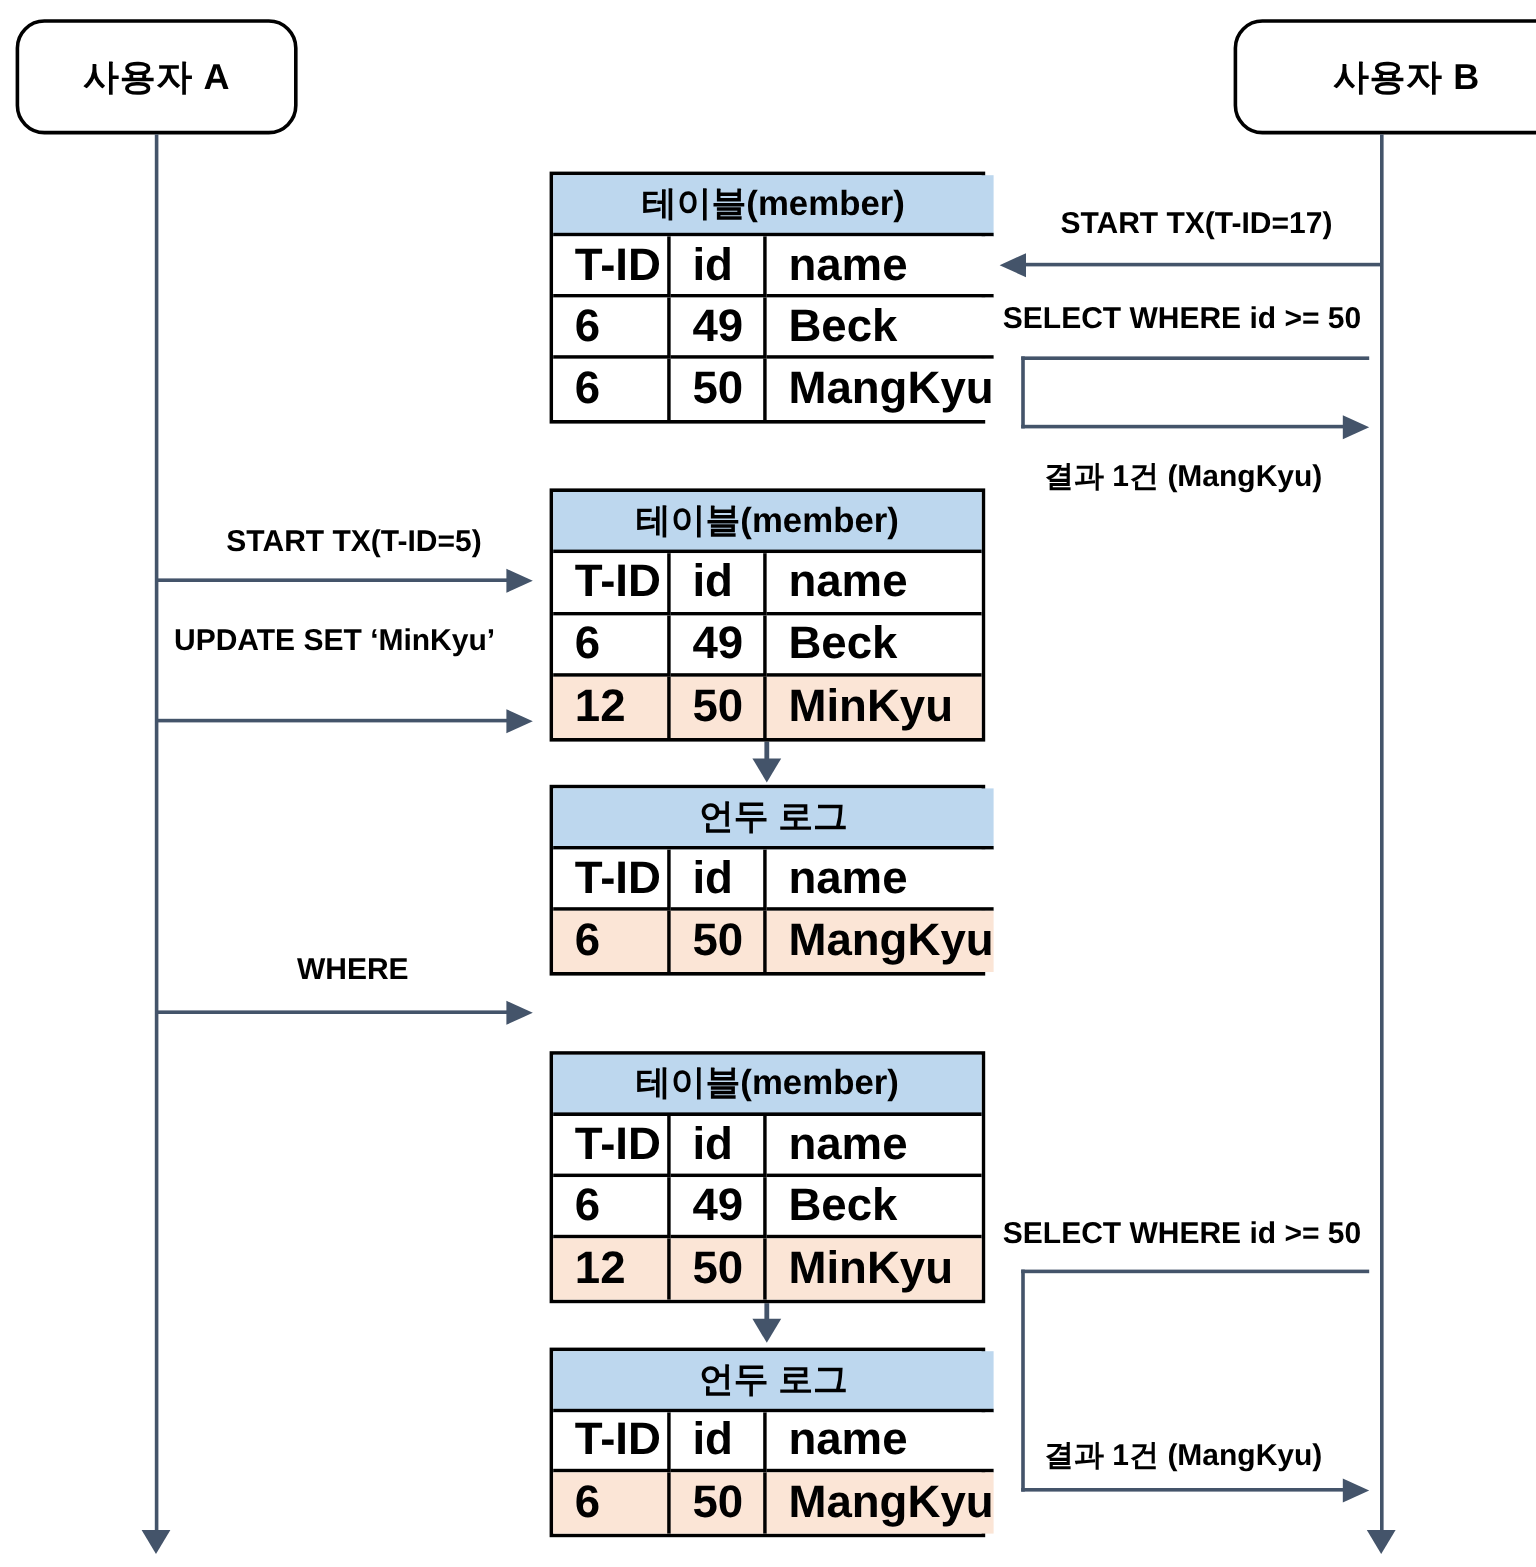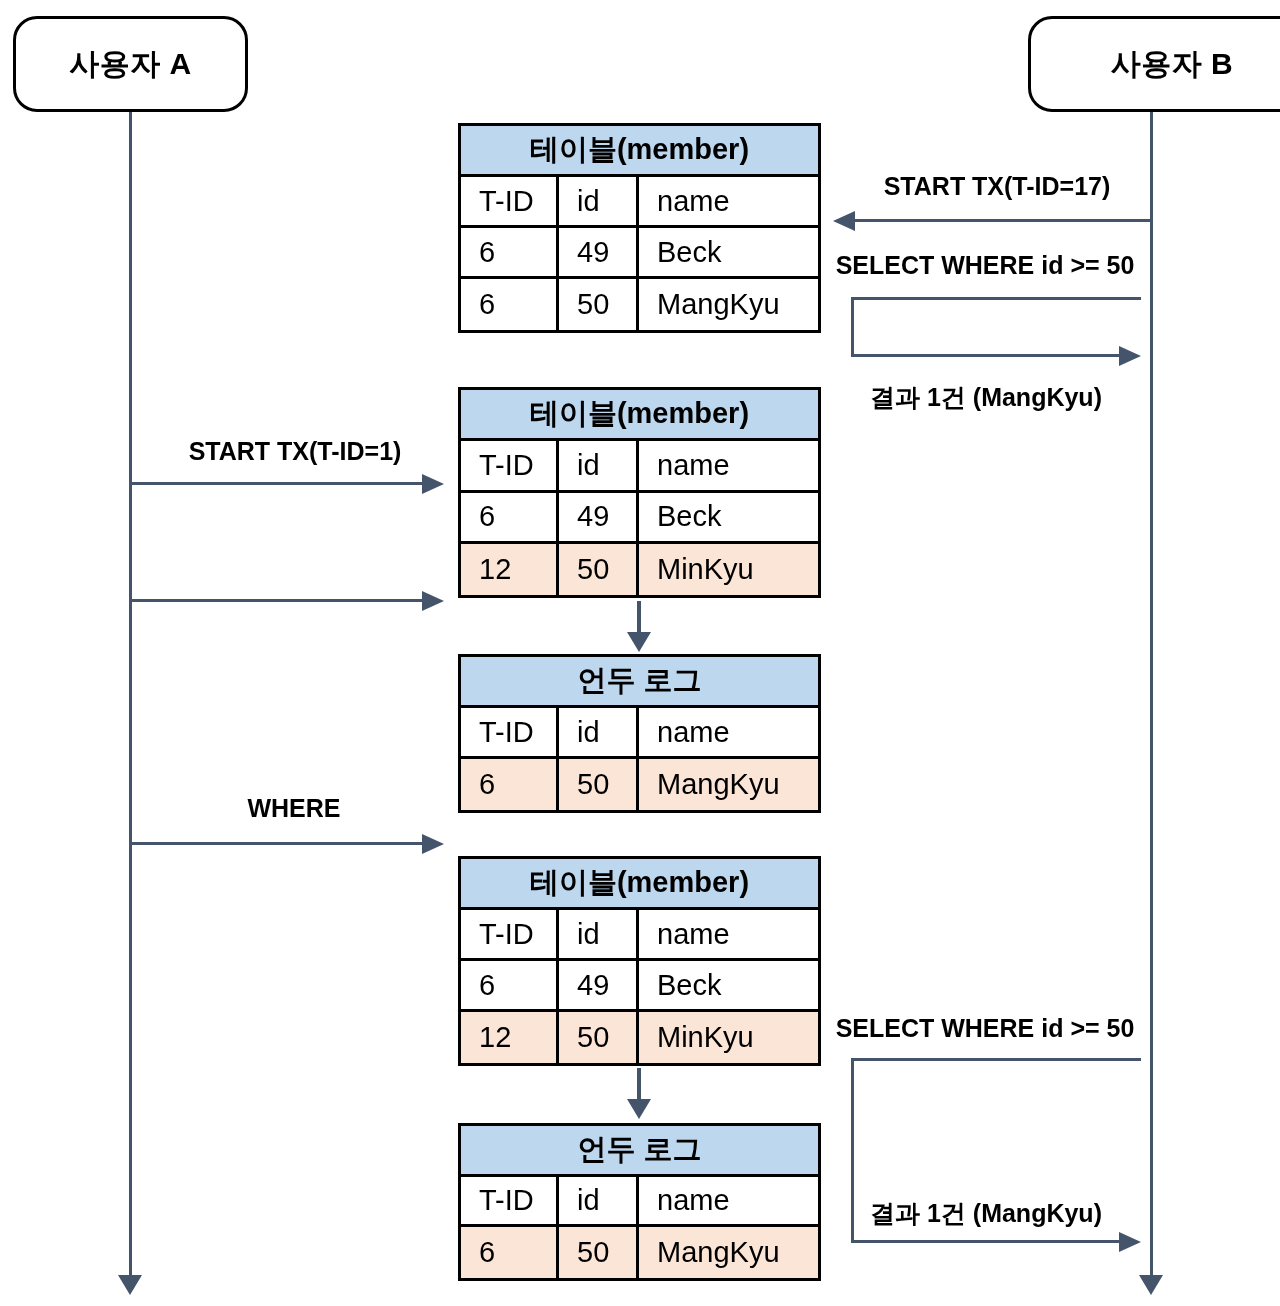--- a/index.html
+++ b/index.html
@@ -30,30 +30,30 @@
     position:absolute;font-size:25px;font-weight:bold;white-space:nowrap;line-height:32px;
   }
   .lbl.center{transform:translateX(-50%);}
   #lbl-a-update{line-height:37px;}
   
   .tbl{
     position:absolute;left:458px;width:363px;background:#fff;
     border:3px solid #000;box-sizing:border-box;
     display:grid;grid-template-columns:98px 80px 1fr;
   }
-  .tbl.member{grid-template-rows:repeat(4,1fr);}
+  .tbl.member{grid-template-rows:repeat(4,1fr);margin-top:20px;}
   .tbl.undo{grid-template-rows:repeat(3,1fr);}
   .ttl{
     grid-column:1/-1;background:#BDD7EE;border-bottom:3px solid #000;
     display:flex;align-items:center;justify-content:center;
     font-size:29px;font-weight:bold;box-sizing:border-box;
   }
   .cell{
     display:flex;align-items:center;padding-left:18px;
-    font-size:29px;font-weight:normal;box-sizing:border-box;
+    font-size:38px;font-weight:bold;box-sizing:border-box;
     border-right:3px solid #000;border-bottom:3px solid #000;background:#fff;
   }
   .cell.c3{border-right:none;}
   .cell.bot{border-bottom:none;}
   .cell.hl{background:#FBE5D6;}
 </style>
 </head>
 <body>
 
 <div class="actor" id="actor-a">
@@ -72,25 +72,26 @@
 <div class="hline" style="left:853px;top:219px;width:298px"></div>
 <div class="tri tri-l" style="left:833px;top:211px"></div>
 
 <div class="lbl center" style="left:985px;top:249px">SELECT WHERE id &gt;= 50</div>
 <div class="hline" style="left:851px;top:297px;width:290px"></div>
 <div class="vline" style="left:851px;top:297px;height:60px"></div>
 <div class="hline" style="left:851px;top:354px;width:270px"></div>
 <div class="tri tri-r" style="left:1119px;top:346px"></div>
 <div class="lbl center" style="left:986px;top:381px">결과 1건 (MangKyu)</div>
 
-<div class="lbl center" style="left:295px;top:435px">START TX(T-ID=1)</div>
+<div class="lbl center" style="left:295px;top:435px">START TX(T-ID=5)</div>
 <div class="hline" style="left:131px;top:482px;width:293px"></div>
 <div class="tri tri-r" style="left:422px;top:474px"></div>
 
 <div class="lbl" id="lbl-a-update" style="left:145px;top:516px">
+  <span style="display:block">UPDATE SET ‘MinKyu’</span>
 </div>
 <div class="hline" style="left:131px;top:599px;width:293px"></div>
 <div class="tri tri-r" style="left:422px;top:591px"></div>
 
 <div class="lbl center" style="left:294px;top:792px">WHERE</div>
 <div class="hline" style="left:131px;top:842px;width:293px"></div>
 <div class="tri tri-r" style="left:422px;top:834px"></div>
 
 <div class="lbl center" style="left:985px;top:1012px">SELECT WHERE id &gt;= 50</div>
 <div class="hline" style="left:851px;top:1058px;width:290px"></div>

